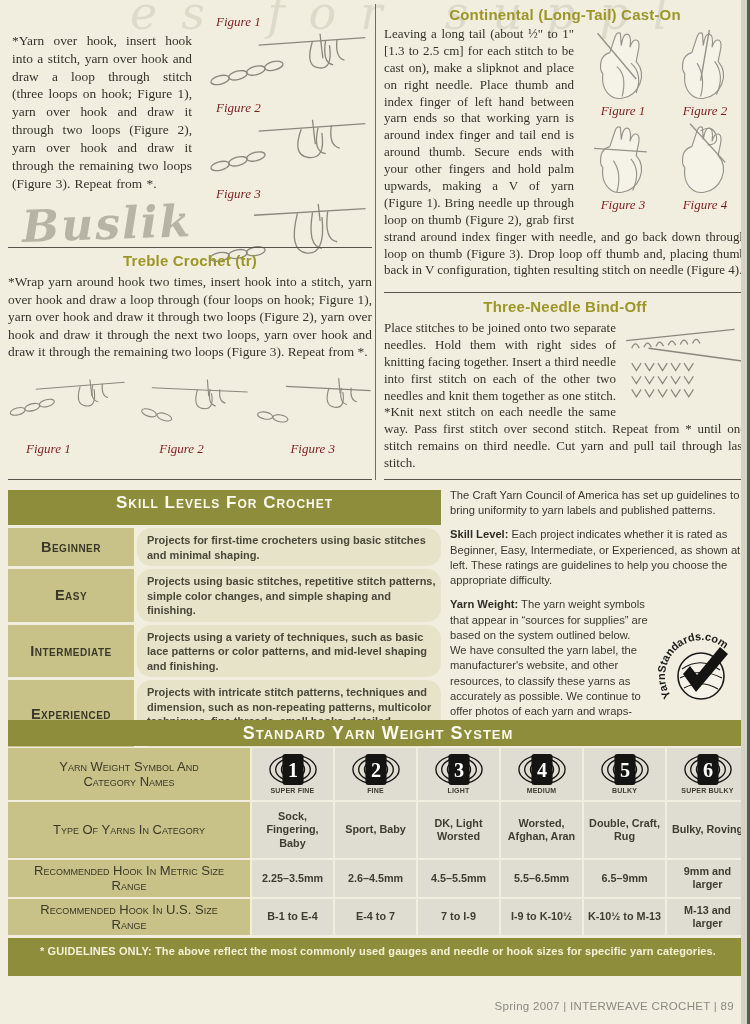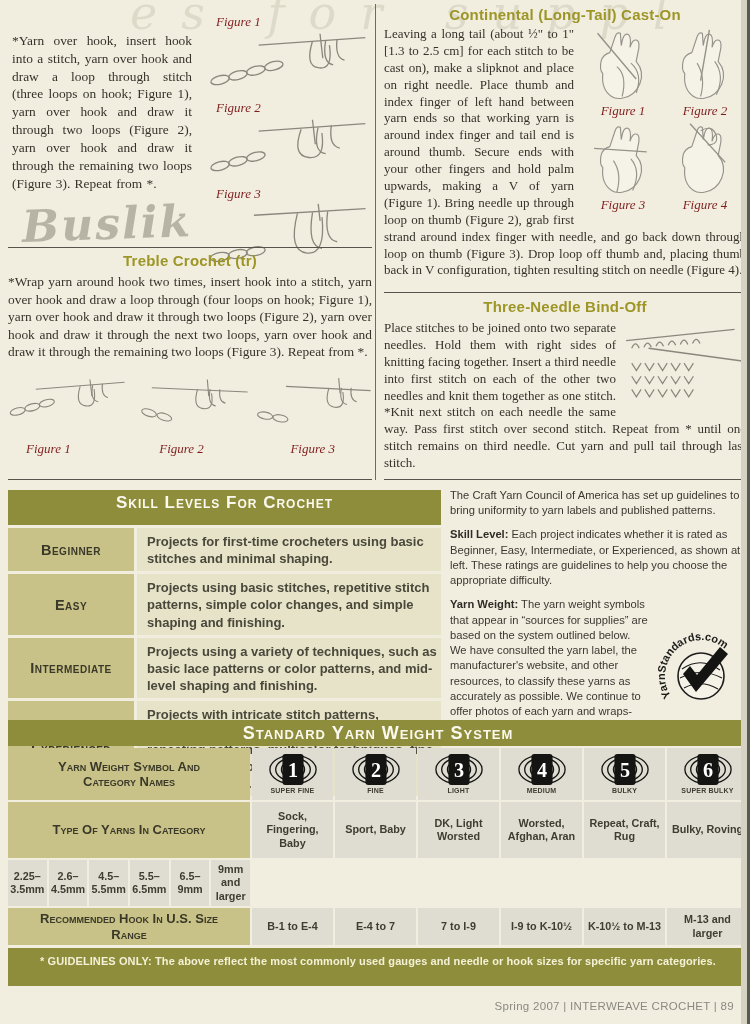--- a/index.html
+++ b/index.html
@@ -82,37 +82,37 @@
     font-variant:small-caps; font-weight:bold; letter-spacing:1px;
   }
   #skill-table .bar-head { height:35px; line-height:25px; font-size:17px; }
   .skill-rows { display:grid; grid-template-columns:126px 1fr; gap:3px; margin-top:3px; }
   .skill-level {
     background:#c8c288; display:flex; align-items:center; justify-content:center;
     font-variant:small-caps; font-weight:bold; font-size:14.5px; color:#3a3828; letter-spacing:0.5px;
   }
   .skill-desc {
     background:#e6e3c9; padding:5px 4px 4px 10px;
-    font-size:13px; font-weight:bold; color:#4a483a; line-height:1.32;
+    font-size:11px; font-weight:bold; color:#4a483a; line-height:1.32;border-radius:14px;
   }
 
   
   #council { position:absolute; left:450px; top:488px; width:298px; font-family:"Liberation Sans", sans-serif; font-size:11.2px; color:#3a3831; line-height:1.36; }
   #council p { margin-bottom:9px; text-align:left; }
   #council strong { font-weight:bold; color:#2e2c26; }
   .logo-spacer { float:right; width:92px; height:86px; margin:26px 0 0 6px; }
   #yarn-logo { position:absolute; left:655px; top:626px; }
 
   
   #yarn-table { position:absolute; left:8px; top:720px; width:740px; font-family:"Liberation Sans", sans-serif; }
   #yarn-table .bar-head { height:26px; line-height:26px; font-size:18px; }
   .yt-row { display:grid; grid-template-columns:242px 1fr; gap:2px; margin-top:2px; }
   .yt-label {
     background:#c8c288; display:flex; align-items:center; justify-content:center; text-align:center;
-    font-variant:small-caps; font-weight:bold; font-size:13px; line-height:1.18; color:#3a3828; padding:3px 24px;
+    font-variant:small-caps; font-weight:normal; font-size:13px; line-height:1.18; color:#3a3828; padding:3px 24px;
   }
   .yt-cells { display:grid; grid-template-columns:repeat(6,1fr); gap:2px; }
   .yt-cell {
     background:#dfddd2; display:flex; flex-direction:column; align-items:center; justify-content:center;
     text-align:center; font-weight:bold; font-size:10.8px; color:#3f3d31; line-height:1.25; padding:3px 2px;
   }
   .row-sym   .yt-cell { min-height:52px; }
   .row-types .yt-cell { min-height:56px; }
   .row-gauge .yt-cell { min-height:34px; }
   .row-metric .yt-cell{ min-height:34px; }
@@ -450,27 +450,28 @@
     </div>
 
     <div class="yt-row row-types">
       <div class="yt-label">Type Of Yarns In Category</div>
       <div class="yt-cells">
 
       <div class="yt-cell">Sock, Fingering, Baby</div>
           <div class="yt-cell">Sport, Baby</div>
           <div class="yt-cell">DK, Light Worsted</div>
           <div class="yt-cell">Worsted, Afghan, Aran</div>
-          <div class="yt-cell">Repeat, Craft, Rug</div>
+          <div class="yt-cell">Double, Craft, Rug</div>
           <div class="yt-cell">Bulky, Roving</div>
         </div>
     </div>
 
 
     <div class="yt-row row-metric">
+      <div class="yt-label">Recommended Hook In Metric Size Range</div>
       <div class="yt-cells">
 
       <div class="yt-cell">2.25–3.5mm</div>
           <div class="yt-cell">2.6–4.5mm</div>
           <div class="yt-cell">4.5–5.5mm</div>
           <div class="yt-cell">5.5–6.5mm</div>
           <div class="yt-cell">6.5–9mm</div>
           <div class="yt-cell">9mm and larger</div>
         </div>
     </div>

